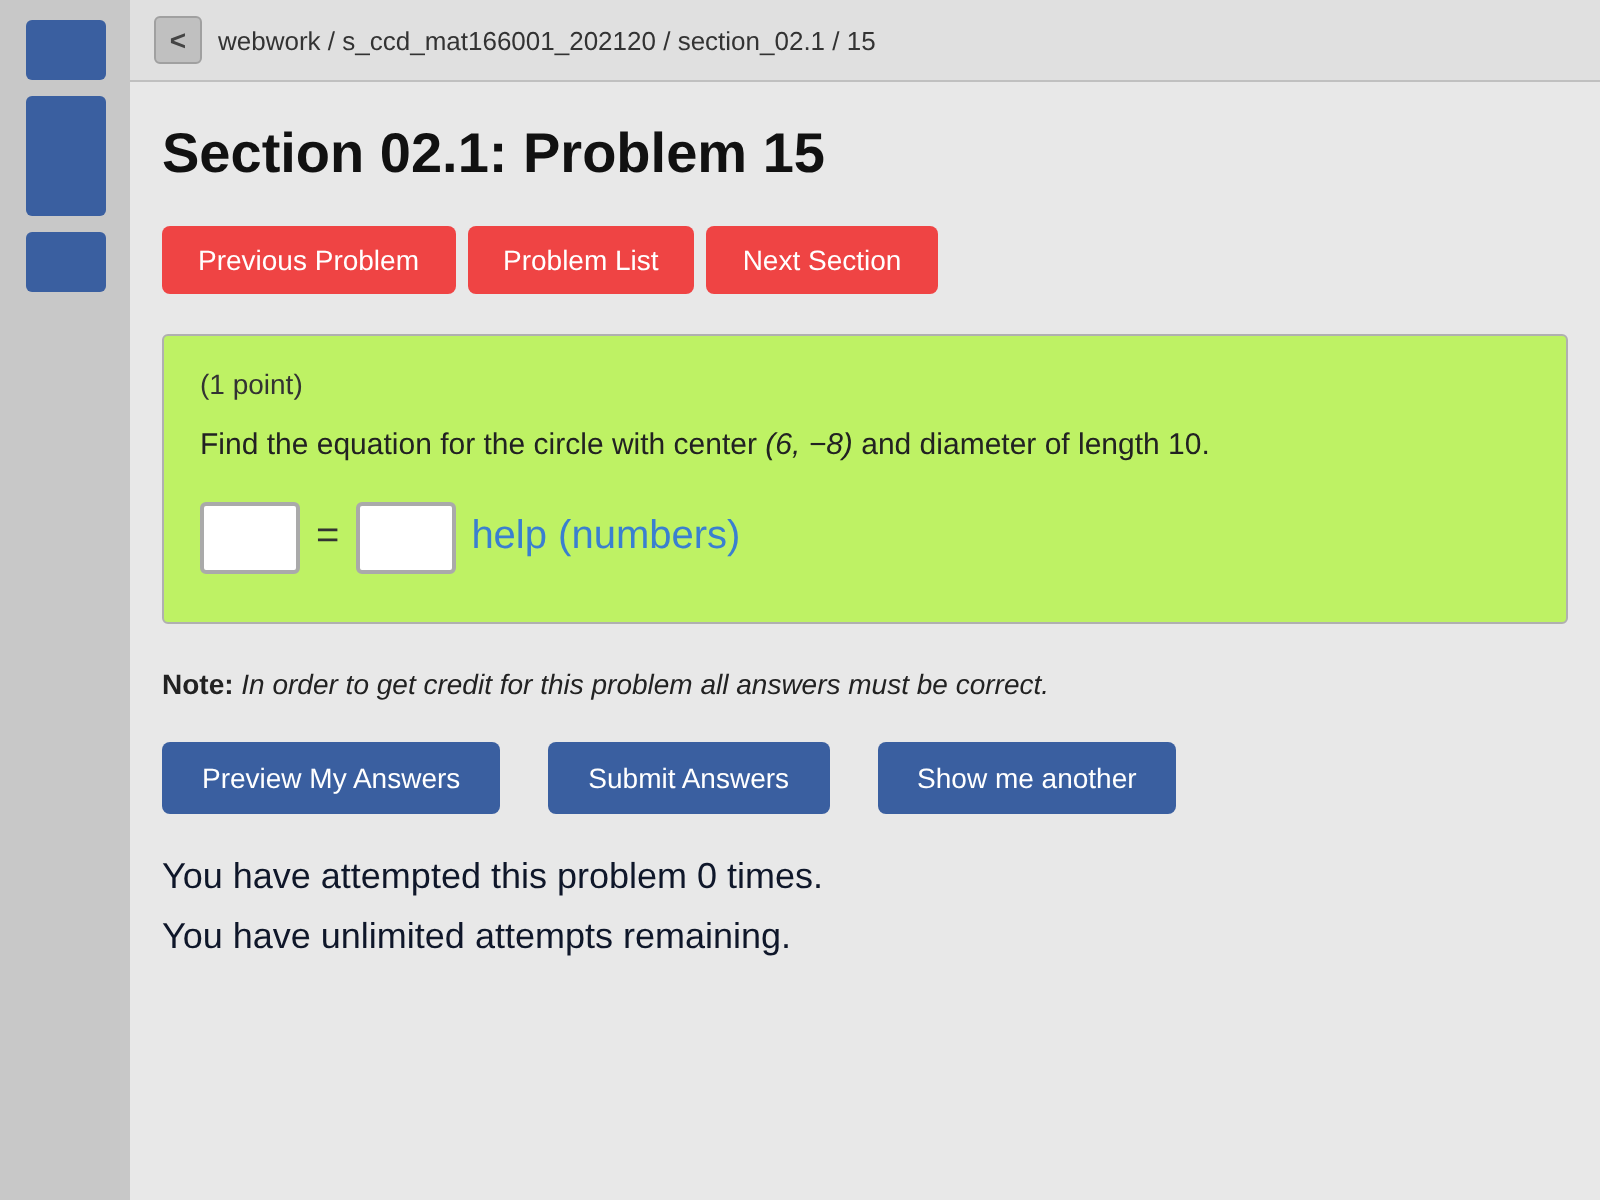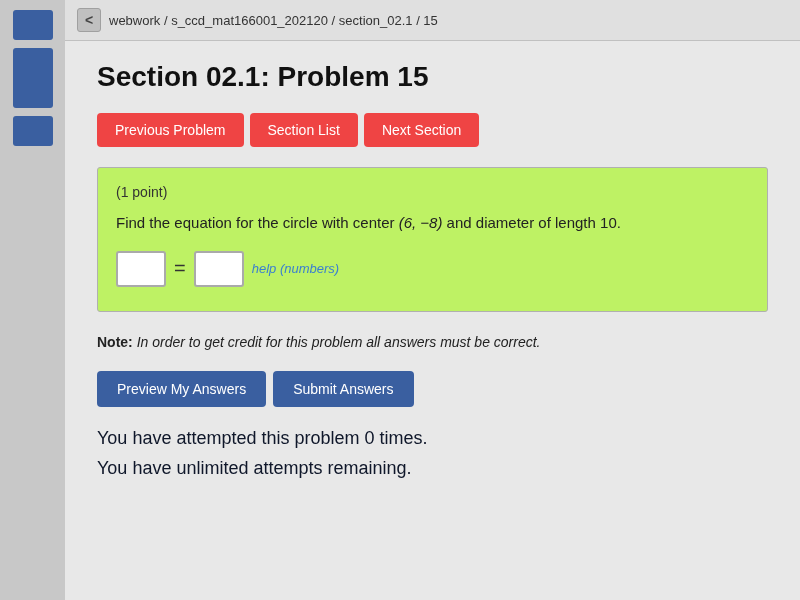--- a/index.html
+++ b/index.html
@@ -70,21 +70,21 @@
       color: #444;
       font-size: 14px;
     }
 
     .breadcrumb-text {
       font-size: 13px;
       color: #333;
     }
 
     .page-body {
-      padding: 20px 32px;
+      padding: 20px 16px;
       flex: 1;
     }
 
     .page-title {
       font-size: 28px;
       font-weight: bold;
       color: #111;
       margin-bottom: 20px;
     }
 
@@ -147,44 +147,43 @@
       text-align: center;
     }
 
     .equals-sign {
       font-size: 20px;
       color: #333;
     }
 
     .help-link {
       color: #3a7fd0;
-      font-size: 13px;
+      font-size: 20px;
       text-decoration: none;
       cursor: pointer;
-      font-style: italic;
     }
 
     .note-section {
       margin-bottom: 18px;
       font-size: 14px;
       color: #222;
       line-height: 1.5;
     }
 
     .note-section .note-bold {
       font-weight: bold;
     }
 
     .note-section .note-italic {
       font-style: italic;
     }
 
     .action-buttons {
       display: flex;
-      gap: 7px;
+      gap: 24px;
       margin-bottom: 16px;
     }
 
     .action-btn {
       background-color: #3a5fa0;
       color: white;
       border: none;
       padding: 10px 20px;
       border-radius: 4px;
       font-size: 14px;
@@ -212,21 +211,21 @@
     <div class="back-button">&lt;</div>
     <span class="breadcrumb-text">webwork / s_ccd_mat166001_202120 / section_02.1 / 15</span>
   </div>
 
   <div class="page-body">
 
     <div class="page-title">Section 02.1: Problem 15</div>
 
     <div class="nav-buttons">
       <button class="nav-btn">Previous Problem</button>
-      <button class="nav-btn">Section List</button>
+      <button class="nav-btn">Problem List</button>
       <button class="nav-btn">Next Section</button>
     </div>
 
     <div class="problem-box">
 
       <div class="points-label">(1 point)</div>
 
       <div class="problem-text">
         <span>Find the equation for the circle with center </span>
         <span class="math-inline">(6, −8)</span>
@@ -243,20 +242,21 @@
     </div>
 
     <div class="note-section">
       <span class="note-bold">Note:</span>
       <span class="note-italic"> In order to get credit for this problem all answers must be correct.</span>
     </div>
 
     <div class="action-buttons">
       <button class="action-btn">Preview My Answers</button>
       <button class="action-btn">Submit Answers</button>
+      <button class="action-btn">Show me another</button>
     </div>
 
     <div class="attempt-info">
       <div>You have attempted this problem 0 times.</div>
       <div>You have unlimited attempts remaining.</div>
     </div>
 
   </div>
 </div>
 

